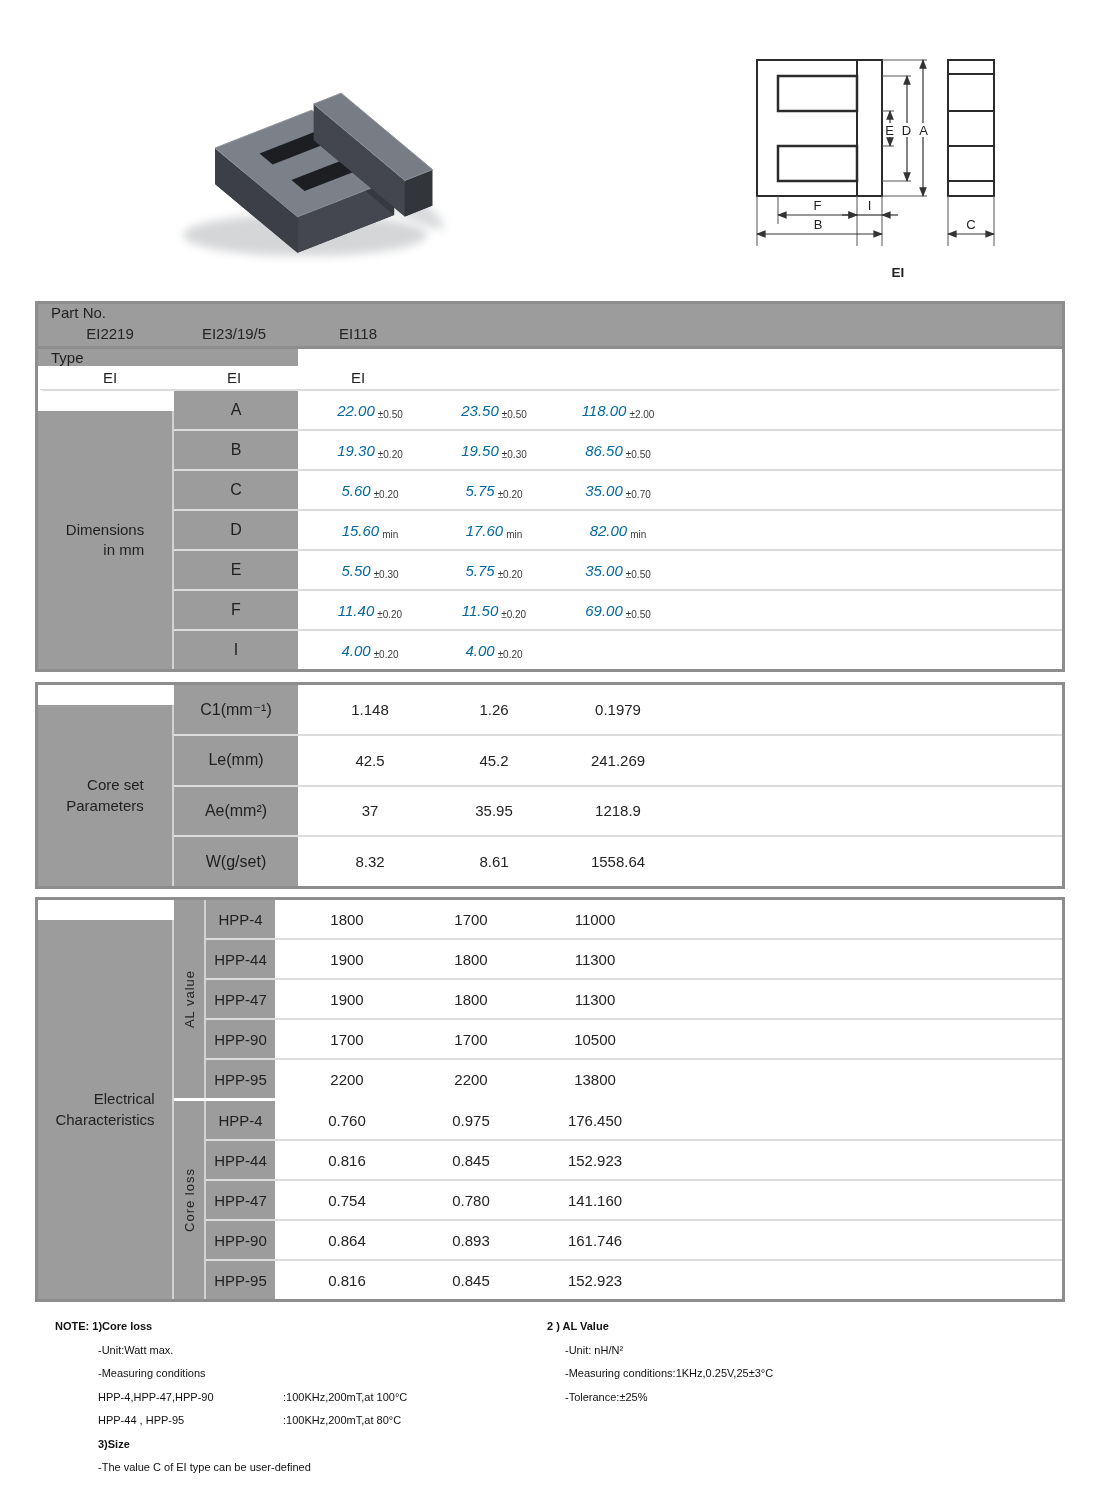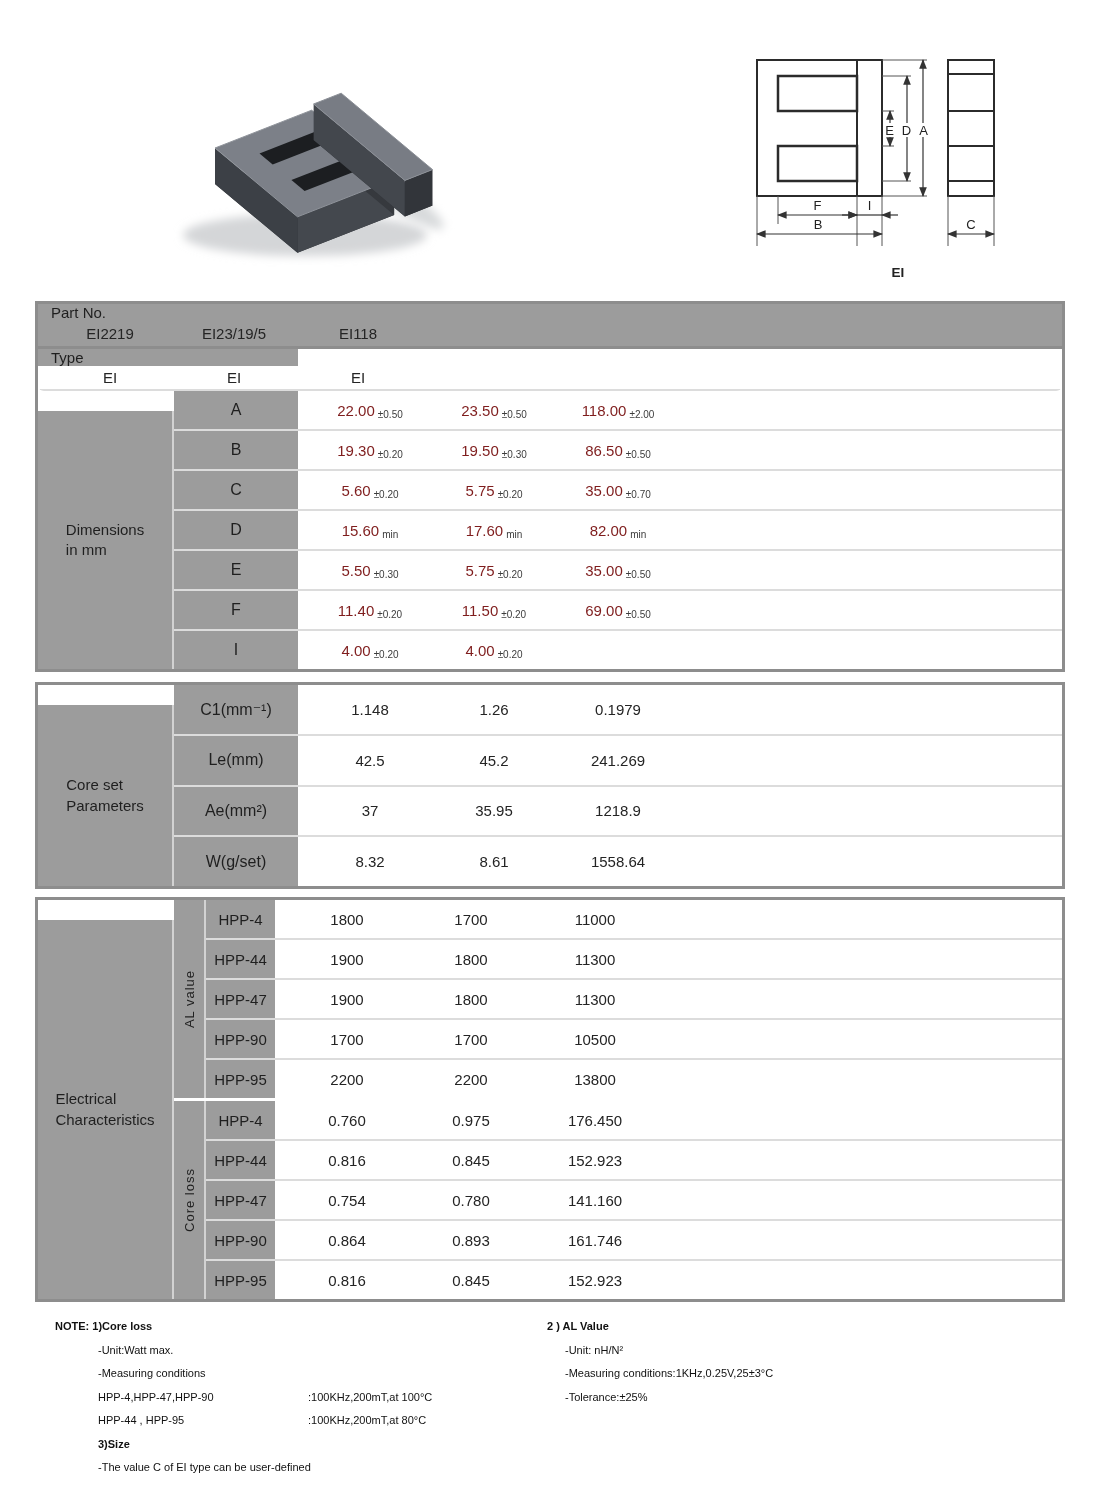--- a/index.html
+++ b/index.html
@@ -19,27 +19,27 @@
 
   .prow{display:flex;box-sizing:border-box;flex-direction:column;}
   .partno{height:45px;background:#9c9c9c;border-bottom:3px solid #8d8d8d;}
   .typer{height:42px;border-bottom:2px solid #dcdcdc;border-radius:6px;}
   .plab{width:260px;box-sizing:border-box;padding-left:13px;display:flex;align-items:center;
         font-size:15px;color:#1f1f1f;}
   .typer .plab{background:#9c9c9c;}
   .rvals{flex:1;display:flex;align-items:center;padding-left:10px;}
   .rvals.white{background:#fff;}
   .vcell{width:124px;text-align:center;font-size:15px;color:#242424;white-space:nowrap;}
-  .mv{font-size:15px;color:#7f1d1d;}
+  .mv{font-size:15px;color:#0369a1;font-style:italic;}
   .tol{font-size:10px;color:#3c3c3c;margin-left:3px;position:relative;top:2px;}
 
   .gridarea{display:flex;height:278px;}
   .gridarea.full{height:100%;}
   .groupcell{width:134px;background:#9c9c9c;border-right:2px solid #d2d2d2;
-             display:flex;align-items:center;justify-content:center;text-align:left;
+             display:flex;align-items:center;justify-content:center;text-align:right;
              font-size:15px;color:#1f1f1f;white-space:pre-line;line-height:1.35;margin-top:20px;}
   .rowscol{flex:1;display:flex;flex-direction:column;}
   .trow{flex:1;display:flex;}
   .trow + .trow{border-top:2px solid #dcdcdc;}
   .rlabel{width:124px;background:#9c9c9c;display:flex;align-items:center;justify-content:center;
           font-size:16px;color:#1f1f1f;box-sizing:border-box;}
   .rlabel.hpp{width:69px;font-size:15px;}
   .trow .rvals{background:#fff;}
 
   .b3right{flex:1;display:flex;flex-direction:column;}
@@ -50,21 +50,21 @@
   .vtext{writing-mode:vertical-rl;transform:rotate(180deg);font-size:13px;color:#1f1f1f;
          letter-spacing:1px;white-space:nowrap;}
 
   
   .note{position:absolute;font-size:11px;color:#111;line-height:23.5px;}
   #noteL{left:55px;top:1315px;}
   #noteR{left:547px;top:1315px;}
   .ntitle{font-weight:700;}
   .nlines{margin-left:43px;}
   #noteR .nlines{margin-left:18px;}
-  .crow{display:flex;gap:25px;}
+  .crow{display:flex;}
   .cname{width:185px;}
 </style>
 </head>
 <body>
 
 <div class="page">
 
   <svg class="img3d" viewBox="0 0 420 260">
     <defs>
         <filter id="blr" x="-50%" y="-50%" width="200%" height="200%">

